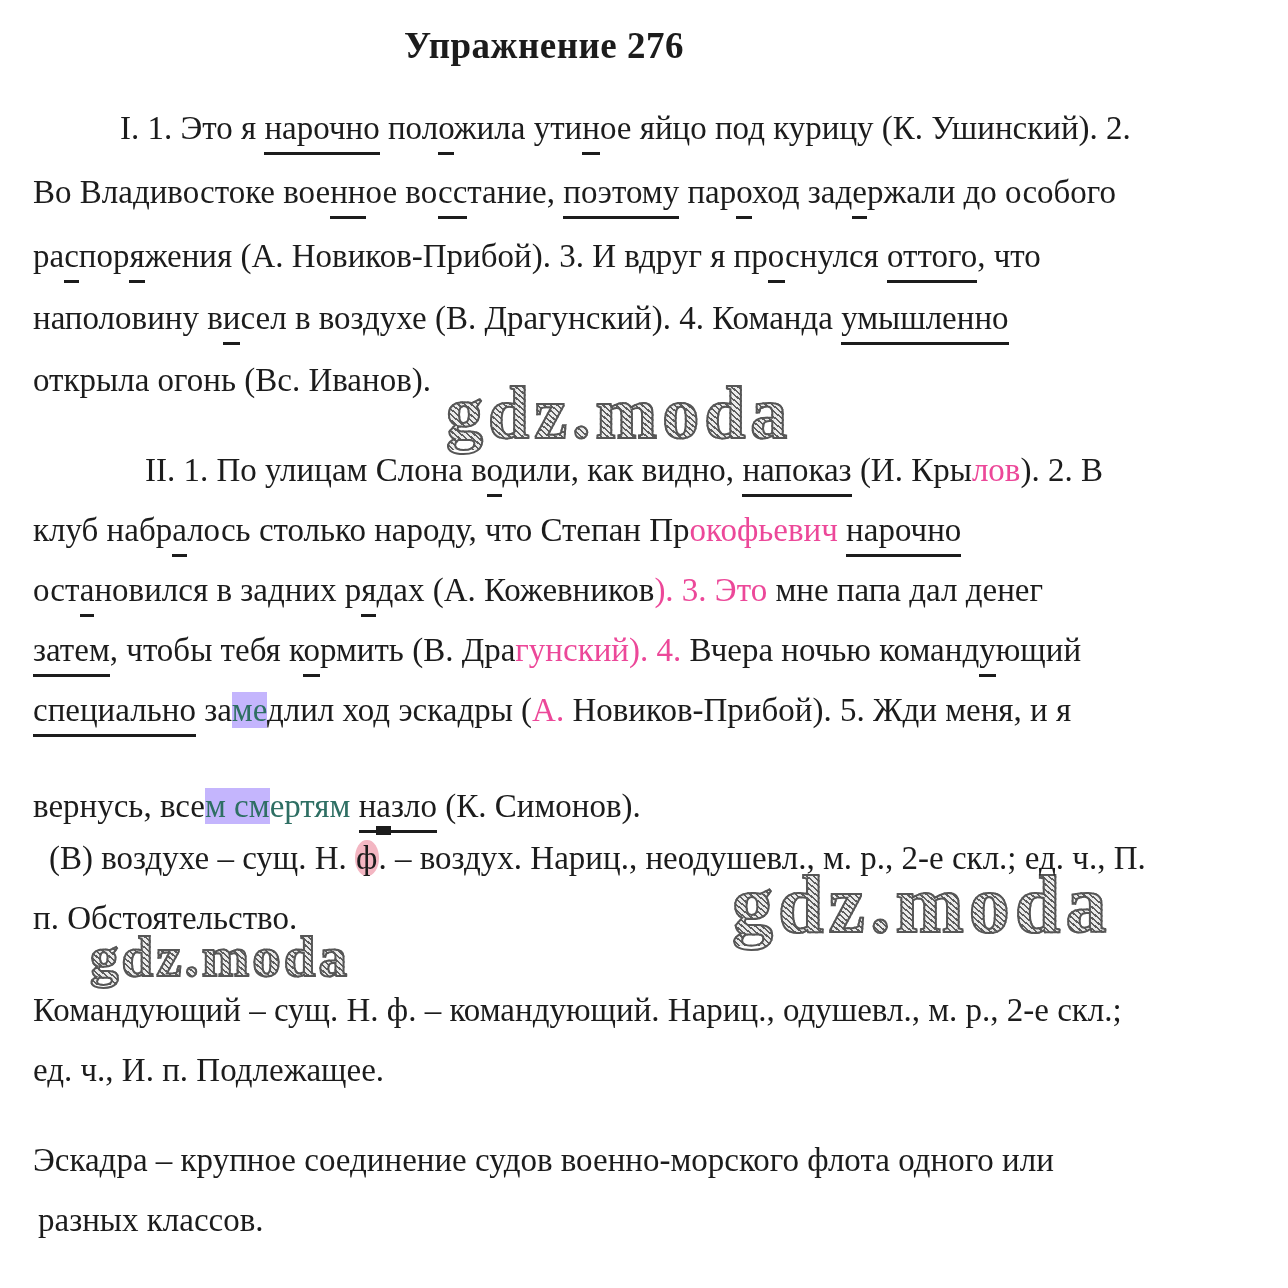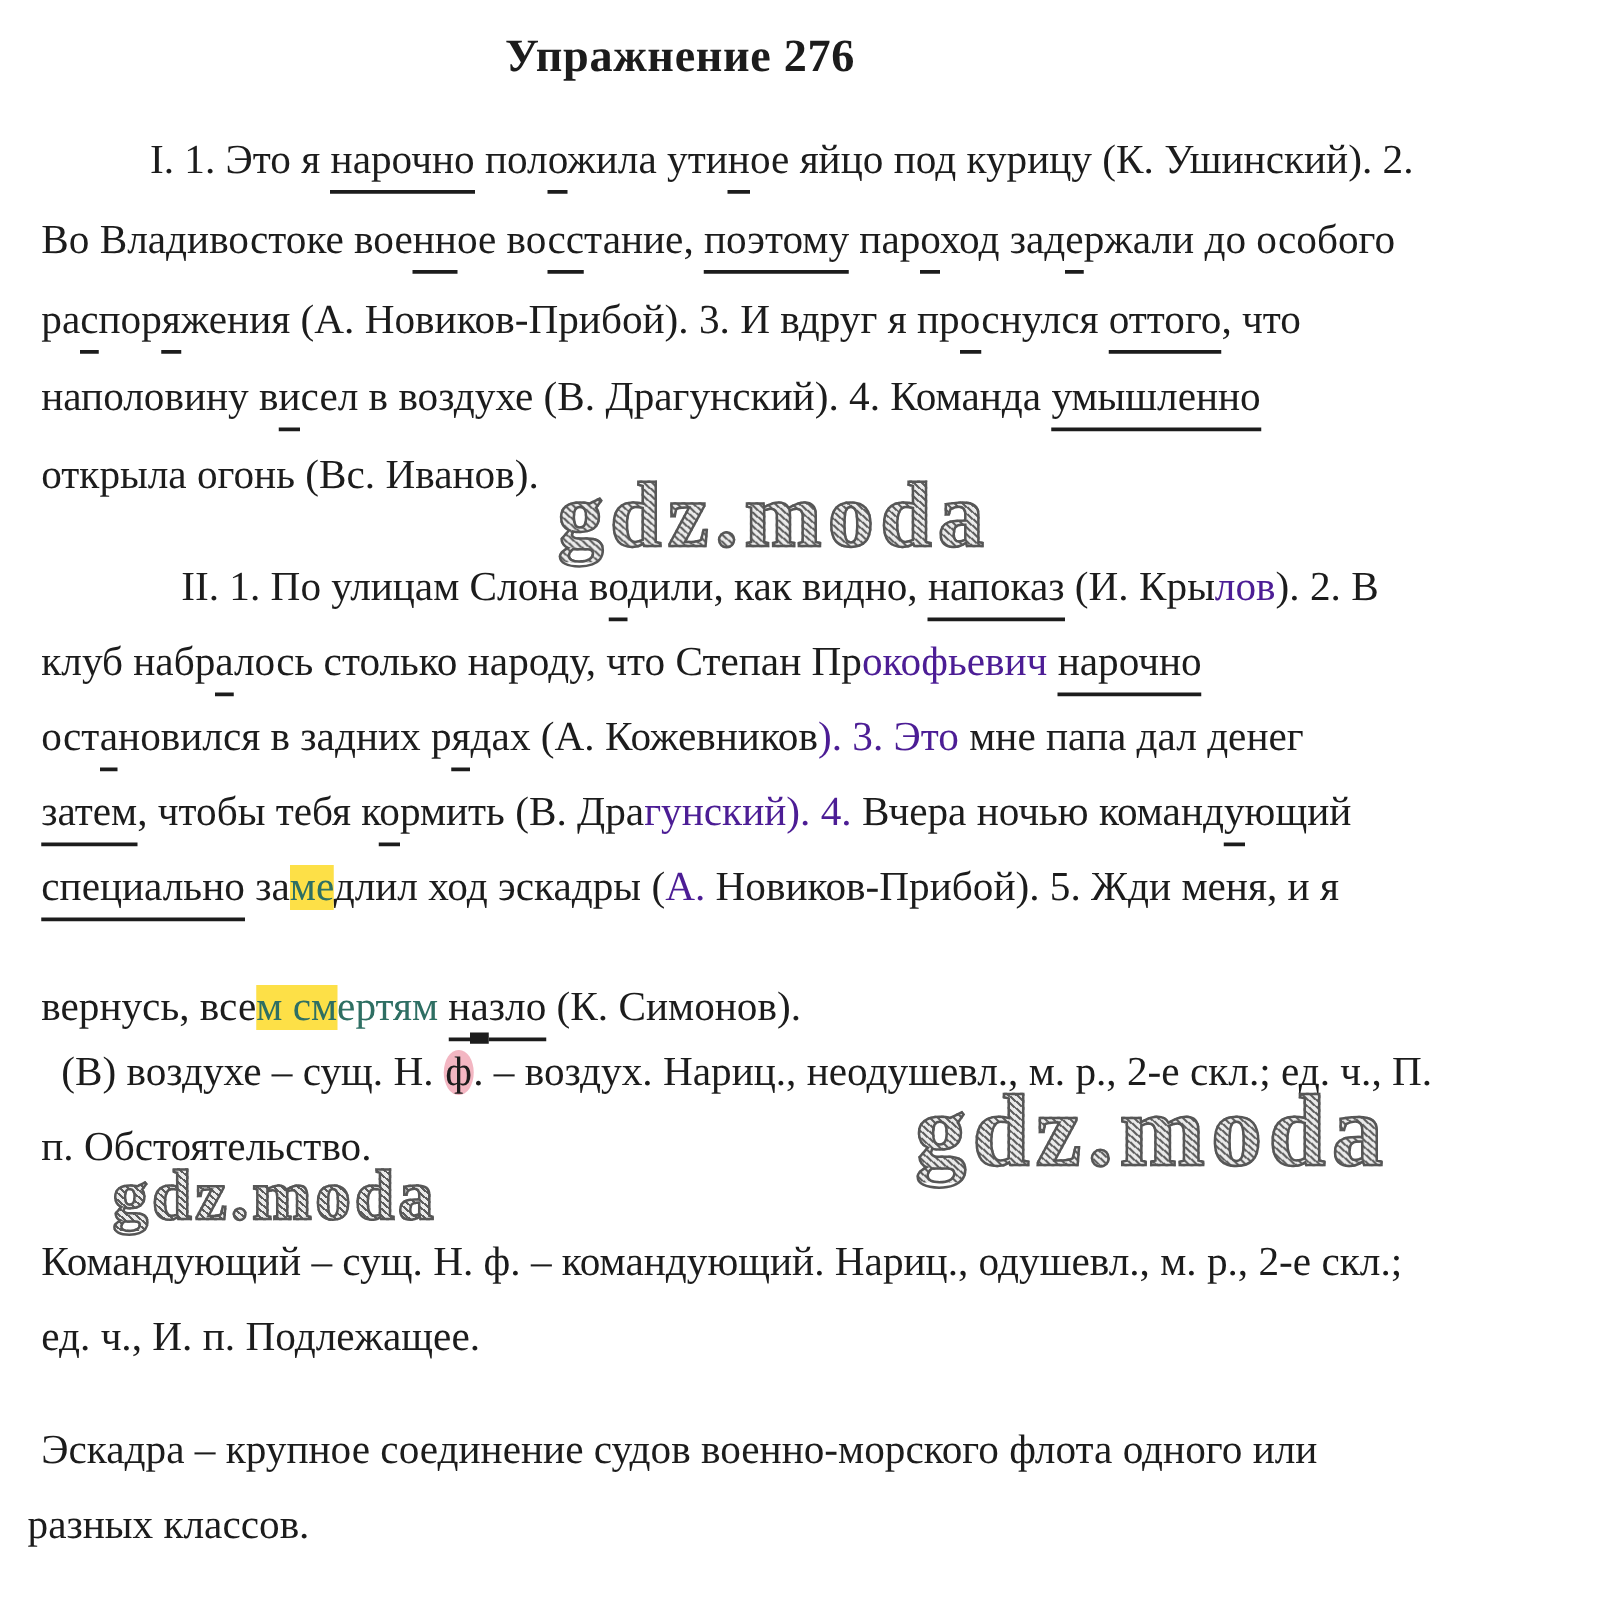--- a/index.html
+++ b/index.html
@@ -18,22 +18,22 @@
   }
   .line{
     position:absolute;
     font-size:33px;line-height:40px;
     white-space:pre;
   }
   .line span{white-space:pre;}
   .u{border-bottom:3px solid currentColor;padding-bottom:6px;}
   .u2{border-bottom:3px solid currentColor;padding-bottom:2px;box-shadow:0 6px 0 0 currentColor;}
   .teal{color:#2e6f63;}
-  .mint{background:#fde047;}
-  .dim{color:#4c1d95;}
+  .mint{background:#c4b5fd;}
+  .dim{color:#ec4899;}
   .pink{background:#f3b6c2;border-radius:50%;padding:0 1px;}
   .wm{
     position:absolute;
     font-family:"Liberation Serif","DejaVu Serif",serif;
     font-weight:bold;
     color:#8a8a8a;
     letter-spacing:5px;
     line-height:1;
     -webkit-text-stroke:2px #3f3f3f;
     opacity:0.88;
@@ -69,15 +69,15 @@
       <div class="line" style="top: 510px; left: 33px;"><span>клуб набр</span><span class="u">а</span><span>лось столько народу, что Степан Пр</span><span class="dim">окофьевич</span><span> </span><span class="u">нарочно</span></div>
       <div class="line" style="top: 570px; left: 33px; text-align: right;"><span>ост</span><span class="u">а</span><span>новился в задних р</span><span class="u">я</span><span>дах (А. Кожевников</span><span class="dim">). 3. Это</span><span> мне папа дал денег</span></div>
       <div class="line" style="top: 630px; left: 33px; text-align: center;"><span class="u">затем</span><span>, чтобы тебя к</span><span class="u">о</span><span>рмить (В. Дра</span><span class="dim">гунский). 4.</span><span> Вчера ночью команд</span><span class="u">у</span><span>ющий</span></div>
       <div class="line" style="top: 690px; left: 33px;"><span class="u">специально</span><span> за</span><span class="teal mint">ме</span><span>длил ход эскадры (</span><span class="dim">А.</span><span> Новиков-Прибой). 5. Жди меня, и я</span></div>
       <div class="line" style="top: 786px; left: 33px;"><span>вернусь, все</span><span class="teal mint">м см</span><span class="teal">ертям</span><span> </span><span class="u">н</span><span class="u2">а</span><span class="u">зло</span><span> (К. Симонов).</span></div>
       <div class="line" style="top: 838px; left: 33px; margin-left: 16px;"><span>(В) воздухе – сущ. Н. </span><span class="pink">ф</span><span>. – воздух. Нариц., неодушевл., м. р., 2-е скл.; ед. ч., П.</span></div>
       <div class="line" style="top: 898px; left: 33px;"><span>п. Обстоятельство.</span></div>
       <div class="line" style="top: 990px; left: 33px;"><span>Командующий – сущ. Н. ф. – командующий. Нариц., одушевл., м. р., 2-е скл.;</span></div>
       <div class="line" style="top: 1050px; left: 33px;"><span>ед. ч., И. п. Подлежащее.</span></div>
       <div class="line" style="top: 1140px; left: 33px;"><span>Эскадра – крупное соединение судов военно-морского флота одного или</span></div>
-      <div class="line" style="top: 1200px; left: 22px;"><span>разных классов.</span></div>
+      <div class="line" style="top: 1200px; left: 38px;"><span>разных классов.</span></div>
     </div>
 </div>
 
 </body></html>

